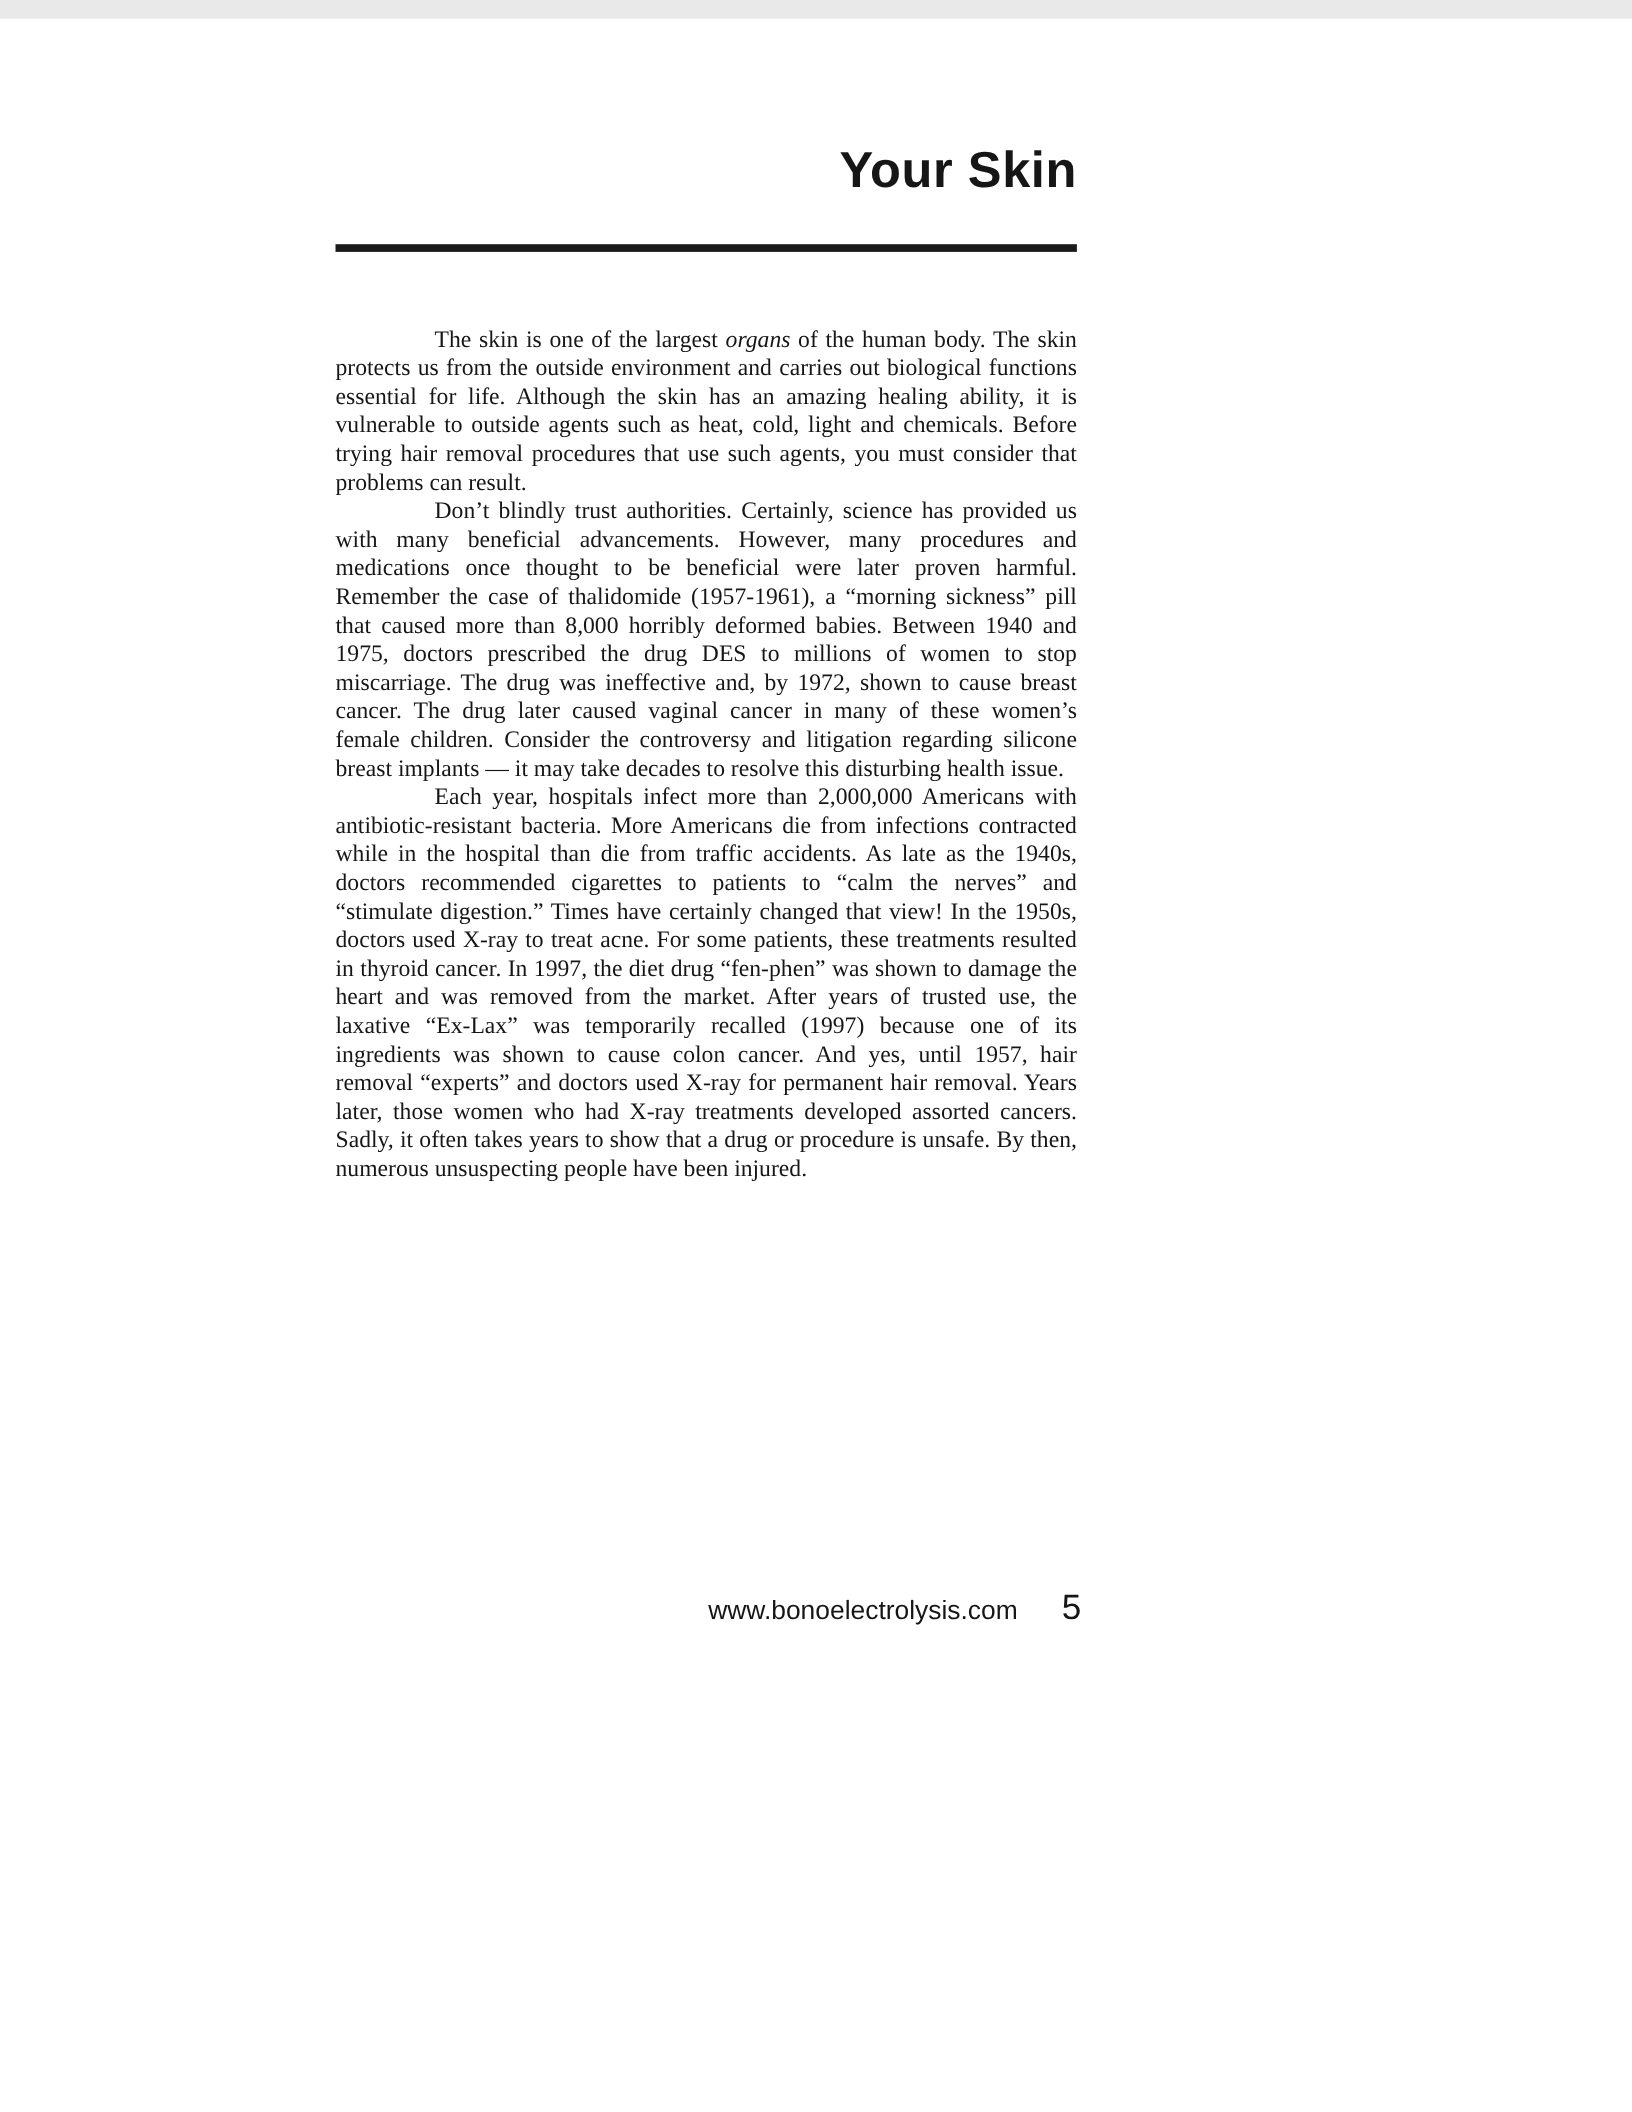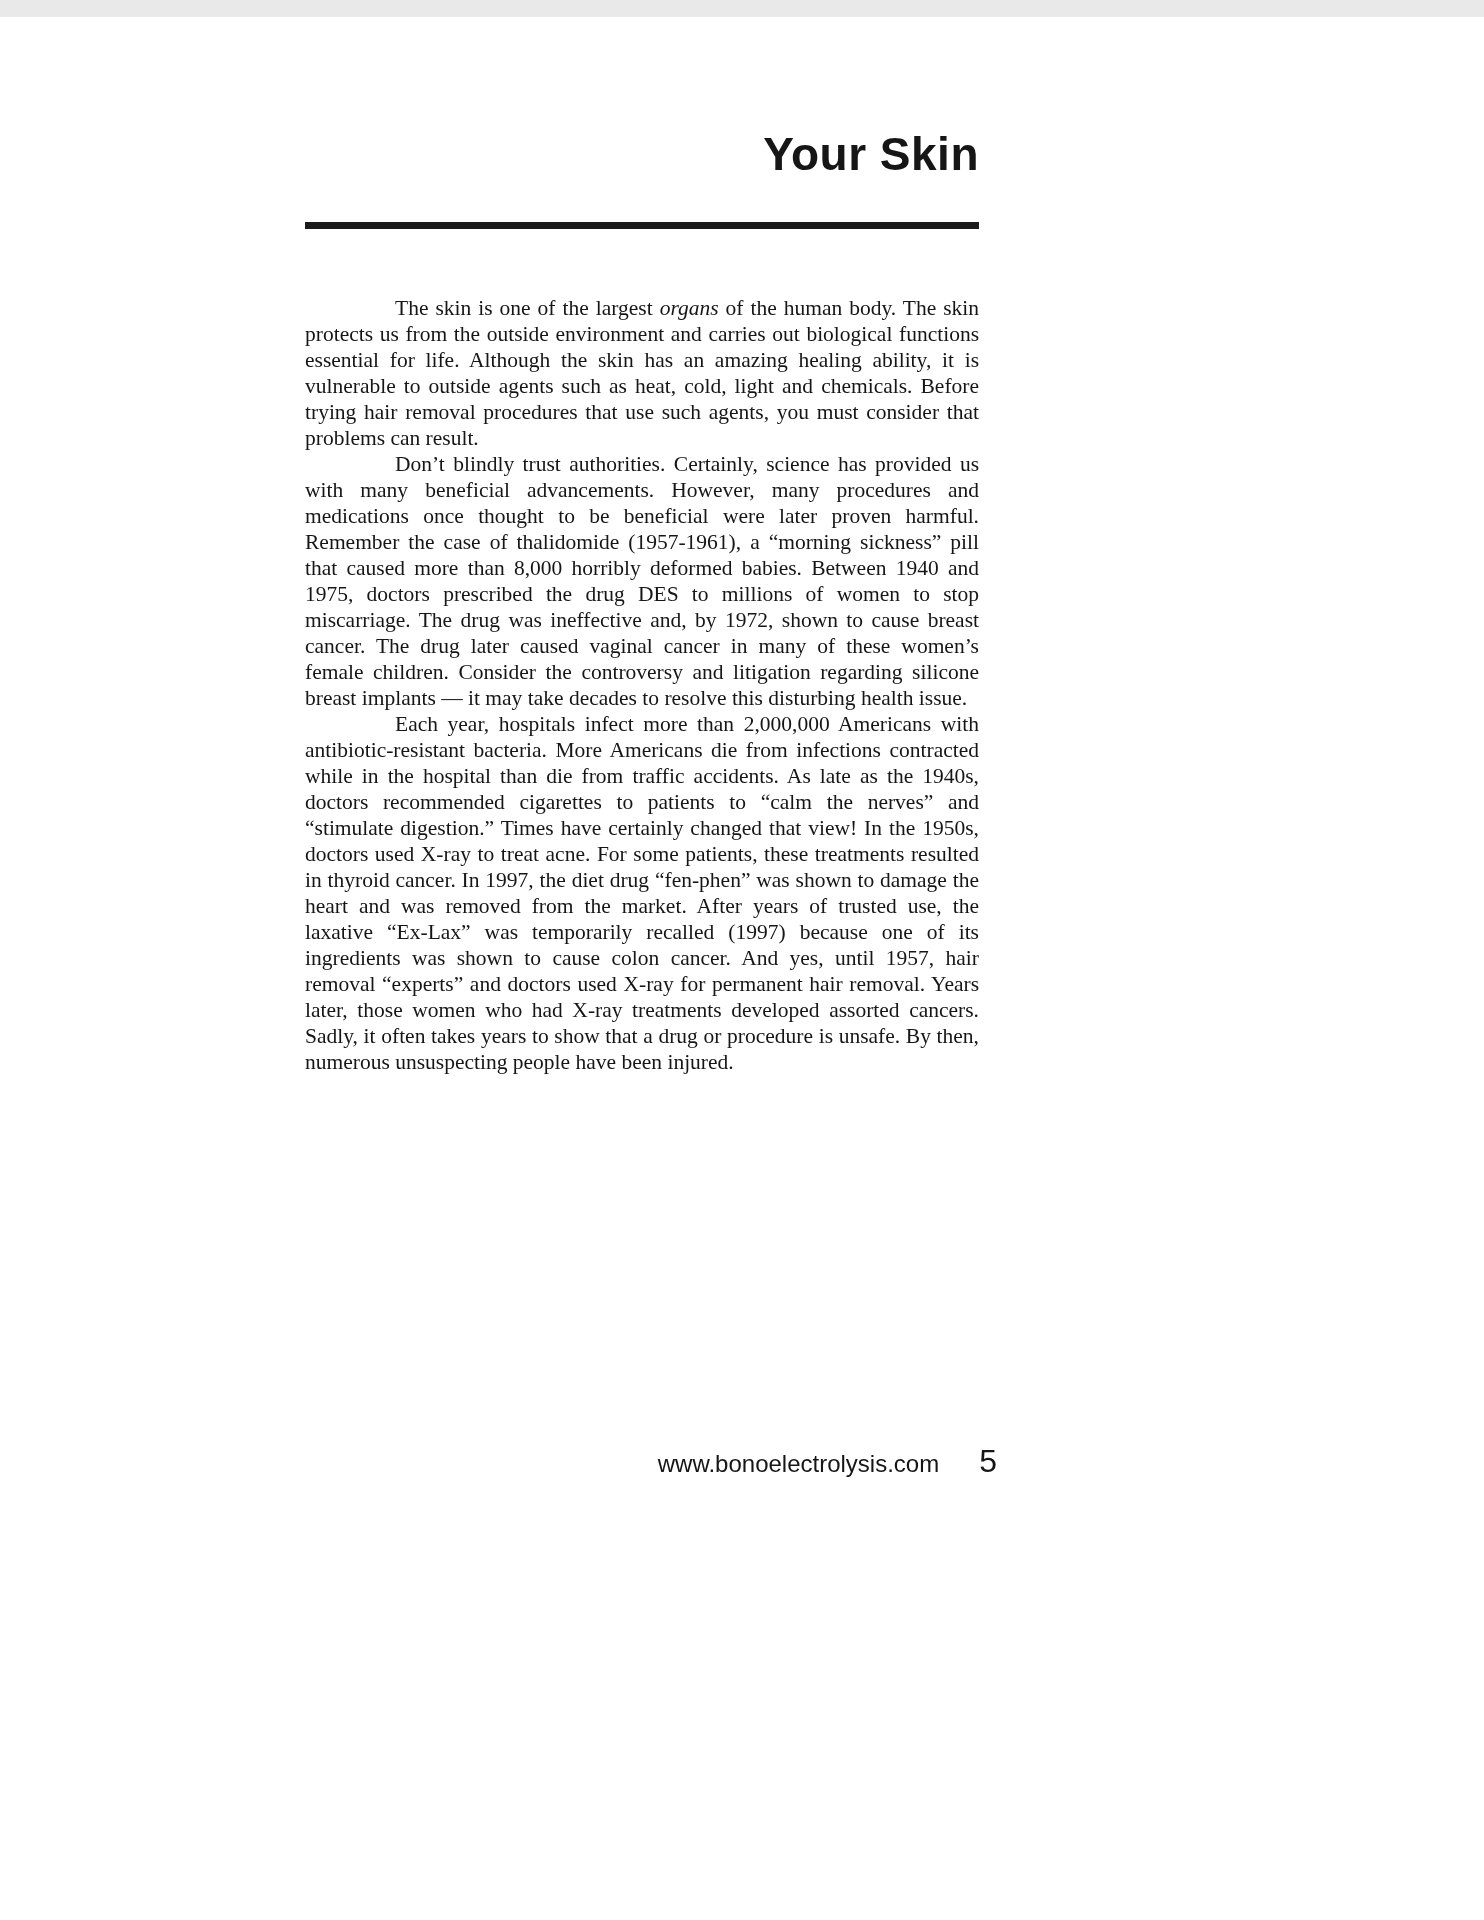--- a/index.html
+++ b/index.html
@@ -49,21 +49,21 @@
   }
   .body-text p {
     margin: 0;
     text-indent: 90px;
   }
   .body-text em {
   }
   .footer {
     position: absolute;
     top: 1426px;
-    left: 305px;
+    left: 291px;
     width: 692px;
     display: flex;
     justify-content: flex-end;
     align-items: baseline;
     gap: 40px;
     font-family: "Liberation Sans", sans-serif;
     color: #161616;
   }
   .footer-url {
     font-size: 24px;

